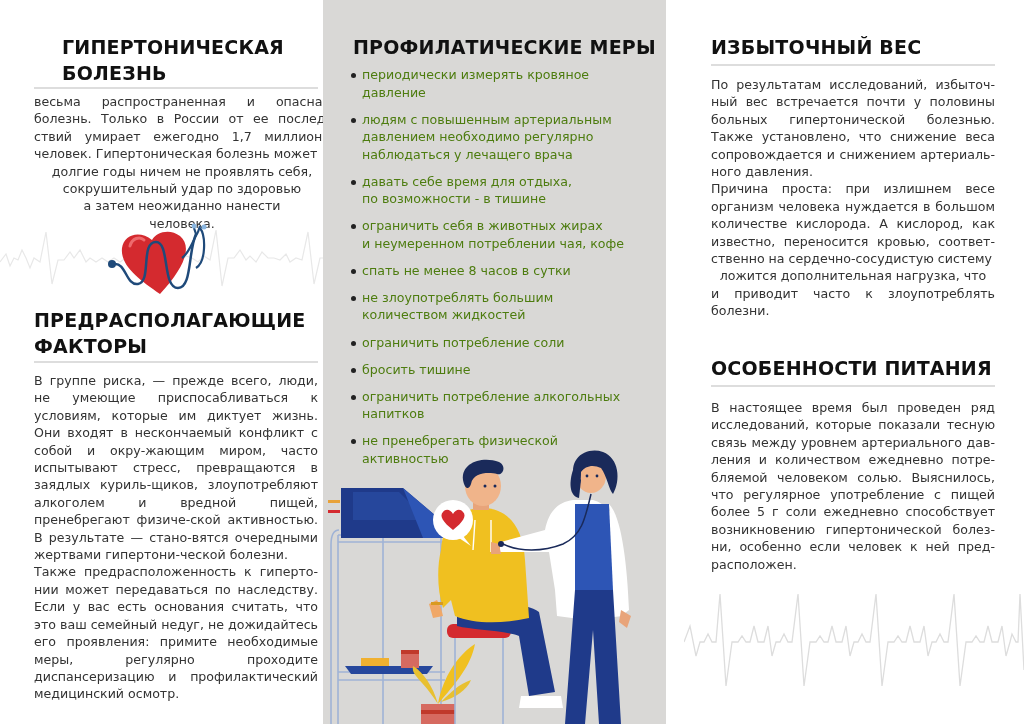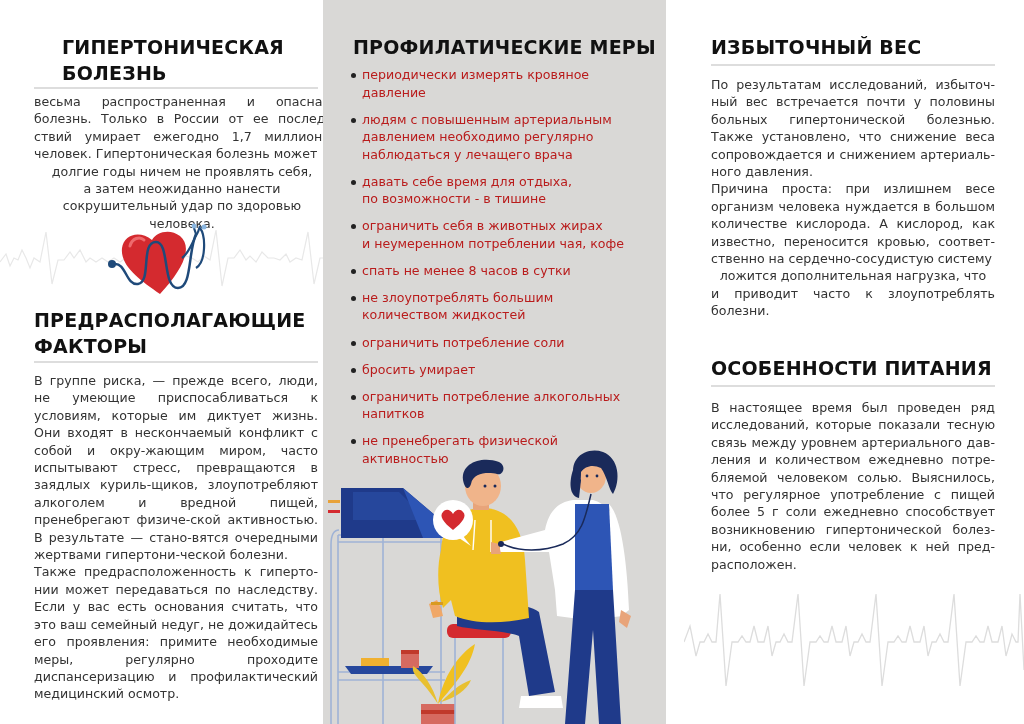--- a/index.html
+++ b/index.html
@@ -33,21 +33,21 @@
     text-align: justify;
     hyphens: manual;
   }
   .body-text p { margin: 0; }
   .body-text p.left { text-align: center; }
 
   .bullets { position: absolute; left: 27px; top: 66px; width: 300px; list-style: none; }
   .bullets li {
     font-size: 12.6px;
     line-height: 17.5px;
-    color: #b91c1c;
+    color: #4d7c0f;
     padding-left: 12px;
     position: relative;
     margin-bottom: 9.6px;
   }
   .bullets li .dot {
     position: absolute; left: 1px; top: 7px;
     width: 5px; height: 5px; border-radius: 50%;
     background: #222222;
   }
 
@@ -60,22 +60,22 @@
 
 <div class="col col-left">
   <div class="heading" style="left:34px; top:34px;margin-left:28px;">
     <div>ГИПЕРТОНИЧЕСКАЯ</div>
     <div>БОЛЕЗНЬ</div>
   </div>
   <div class="divider" style="left:34px; top:87px; width:284px;"></div>
   <div class="body-text" style="left:34px; top:93px; width:296px;">
     <p>весьма распространенная и опасная болезнь. Только в России от ее послед-ствий умирает ежегодно 1,7 миллиона человек. Гипертоническая болезнь может</p>
     <p class="left">долгие годы ничем не проявлять себя,</p>
+    <p class="left">сокрушительный удар по здоровью</p>
     <p class="left">а затем неожиданно нанести</p>
-    <p class="left">сокрушительный удар по здоровью</p>
     <p class="left">человека.</p>
   </div>
 
   <svg class="ecg" style="left:0; top:228px;" width="341" height="60" viewBox="0 0 341 60">
     <polyline fill="none" stroke="#e8e8e8" stroke-width="1.2" points="0,34 6,26 10,38 14,30 18,32 22,22 26,30 30,40 34,30 40,34 46,4 52,56 58,32 64,32 70,24 74,30 80,22 86,34 90,30 96,34 102,30 108,34 114,30 120,34 126,30 132,34 138,30 144,34 150,30 156,34 162,30 168,34 174,30 180,34 186,28 192,30 198,34 204,28 210,32 216,2 222,58 228,30 234,30 240,22 246,32 250,28 256,34 262,24 268,30 274,30 280,32 286,26 290,34 296,30 302,32 308,4 314,56 320,30 326,30 332,24 341,32"></polyline>
   </svg>
 
   <svg class="heart-illus" viewBox="0 0 120 76">
     <path d="M60 72 C40 58, 20 44, 22 26 C24 12, 40 8, 52 18 C56 10, 70 6, 80 14 C92 24, 86 44, 60 72 Z" fill="#d42a2f"></path>
     <path d="M30 24 C32 16, 40 14, 44 18" fill="none" stroke="#ee6a6d" stroke-width="3" stroke-linecap="round"></path>
@@ -132,21 +132,21 @@
         <span class="dot"></span>
         <div>не злоупотреблять большим</div>
         <div>количеством жидкостей</div>
       </li>
     <li>
         <span class="dot"></span>
         <div>ограничить потребление соли</div>
       </li>
     <li>
         <span class="dot"></span>
-        <div>бросить умирает</div>
+        <div>бросить тишине</div>
       </li>
     <li>
         <span class="dot"></span>
         <div>ограничить потребление алкогольных</div>
         <div>напитков</div>
       </li>
     <li>
         <span class="dot"></span>
         <div>не пренебрегать физической</div>
         <div>активностью</div>

